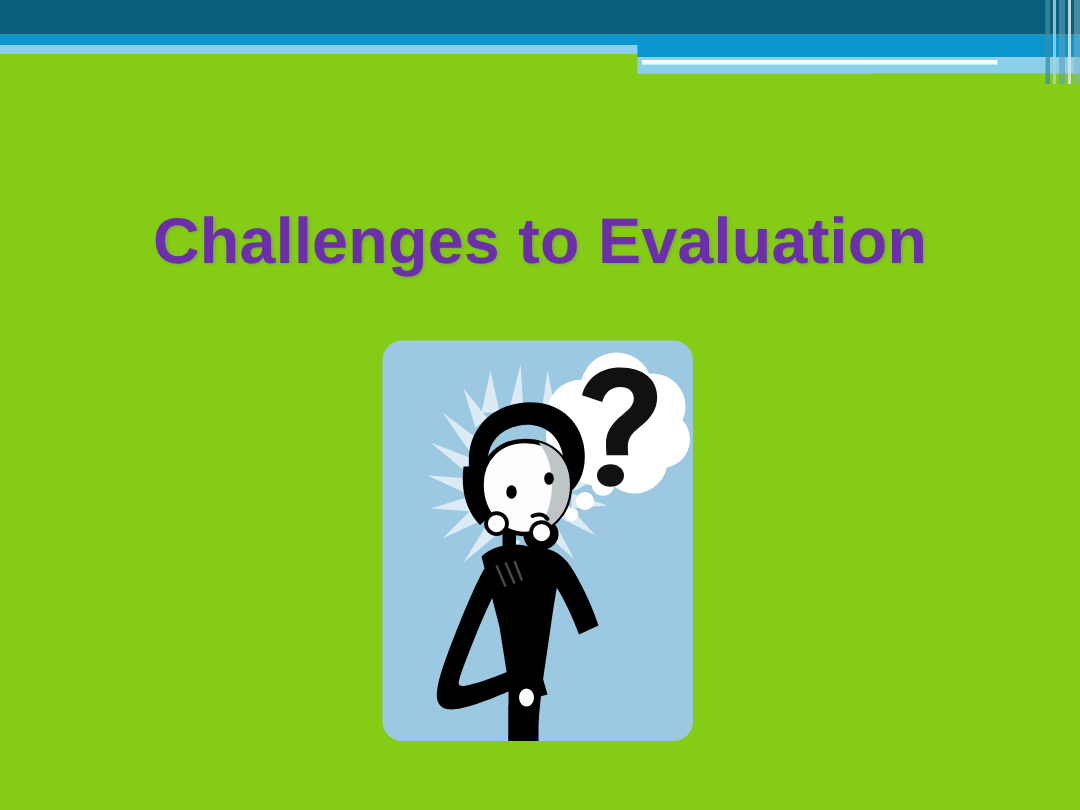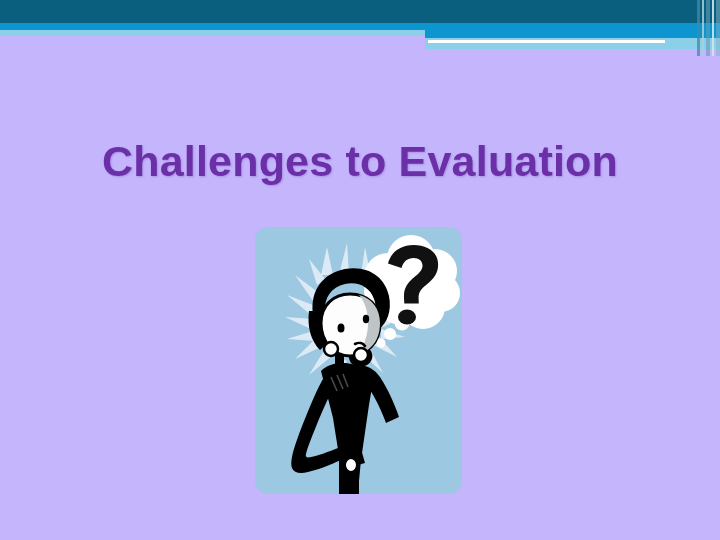--- a/index.html
+++ b/index.html
@@ -9,21 +9,21 @@
     background: #ffffff;
   }
   body {
     font-family: "Liberation Sans", sans-serif;
   }
 
   .slide {
     position: relative;
     width: 720px;
     height: 540px;
-    background: #c4b5fd;
+    background: #84cc16;
     overflow: hidden;
   }
 
   
   .banner {
     position: absolute;
     left: 0;
     top: 0;
     width: 720px;
     height: 56px;

